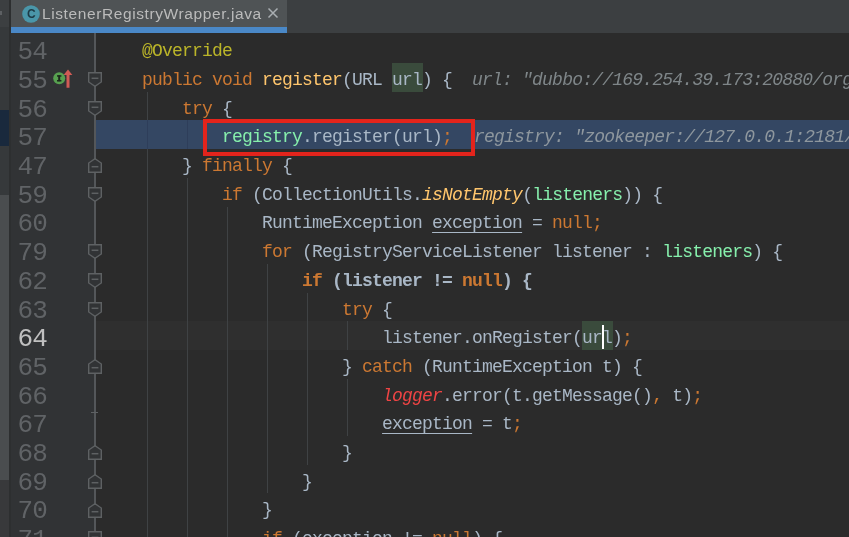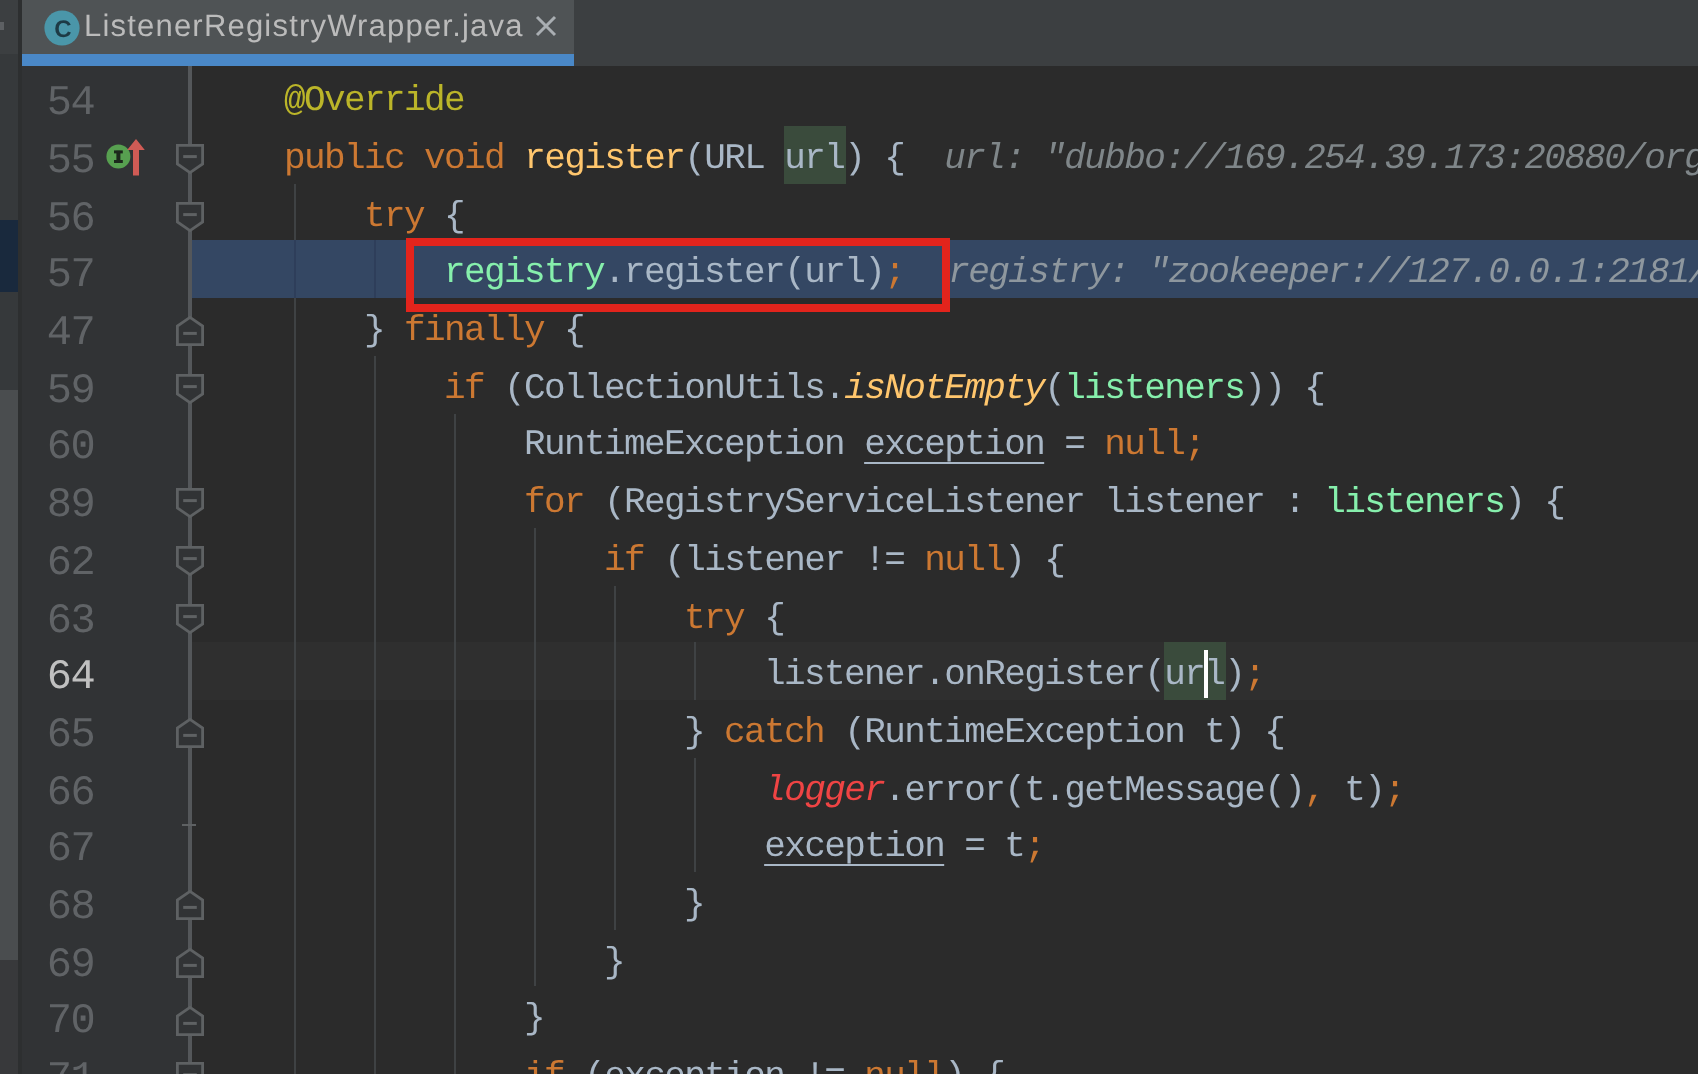--- a/index.html
+++ b/index.html
@@ -1,18 +1,18 @@
 <!DOCTYPE html>
 <html><head><meta charset="utf-8"><style>
 html,body{margin:0;padding:0;background:#2b2b2b;}
 body{width:849px;height:537px;overflow:hidden;position:relative;
  font-family:"Liberation Mono",monospace;font-size:18px;letter-spacing:-0.8px;}
 .abs{position:absolute;}
 .ln{position:absolute;left:102px;height:29px;line-height:29px;white-space:pre;color:#a9b7c6;}
-.num{position:absolute;left:11px;width:36px;height:29px;line-height:29px;text-align:right;color:#606366;font-size:21px;}
+.num{position:absolute;left:11px;width:36px;height:29px;line-height:29px;text-align:right;color:#606366;font-size:26px;}
 .k{color:#cc7832;}
 .an{color:#bbb529;}
 .m{color:#ffc66d;}
 .mi{color:#ffc66d;font-style:italic;}
 .f{color:#86efac;}
 .fi{color:#ef4444;font-style:italic;}
 .u{text-decoration:underline;text-underline-offset:4px;}
 .h{color:#7f8689;font-style:italic;}
 .guide{position:absolute;width:1px;background:#3f4244;}
 .gb{position:absolute;width:1px;background:#2e3e5a;}
@@ -55,40 +55,40 @@
 <div class="guide" style="left:346.5px;top:321.3px;height:28.7px;"></div>
 <div class="guide" style="left:346.5px;top:378.7px;height:57.4px;"></div>
 <div class="abs" style="left:94.4px;top:33px;width:1.2px;height:504px;background:#54575a;"></div>
 <div class="num" style="top:38.2px;">54</div>
 <div class="num" style="top:66.9px;">55</div>
 <div class="num" style="top:95.6px;">56</div>
 <div class="num" style="top:124.3px;">57</div>
 <div class="num" style="top:153px;">47</div>
 <div class="num" style="top:181.7px;">59</div>
 <div class="num" style="top:210.4px;">60</div>
-<div class="num" style="top:239.1px;">89</div>
+<div class="num" style="top:239.1px;">79</div>
 <div class="num" style="top:267.8px;">62</div>
 <div class="num" style="top:296.5px;">63</div>
 <div class="num" style="top:325.2px;color:#c0c0c0;">64</div>
 <div class="num" style="top:353.9px;">65</div>
 <div class="num" style="top:382.6px;">66</div>
 <div class="num" style="top:411.3px;">67</div>
 <div class="num" style="top:440px;">68</div>
 <div class="num" style="top:468.7px;">69</div>
 <div class="num" style="top:497.4px;">70</div>
 <div class="num" style="top:526.1px;">71</div>
 <div class="ln" style="top:37.2px;">    <span class="an">@Override</span></div>
 <div class="ln" style="top:65.9px;">    <span class="k">public void</span> <span class="m">register</span>(URL url) {  <span class="h">url: "dubbo://169.254.39.173:20880/org</span></div>
 <div class="ln" style="top:94.6px;">        <span class="k">try</span> {</div>
 <div class="ln" style="top:123.3px;">            <span class="f">registry</span>.register(url)<span class="k">;</span>  <span class="h" style="margin-left:2px;color:#8e979e;">registry: "zookeeper://127.0.0.1:2181/</span></div>
 <div class="ln" style="top:152.0px;text-align:center;">        } <span class="k">finally</span> {</div>
 <div class="ln" style="top:180.7px;">            <span class="k">if</span> (CollectionUtils.<span class="mi">isNotEmpty</span>(<span class="f">listeners</span>)) {</div>
 <div class="ln" style="top:209.4px;">                RuntimeException <span class="u">exception</span> = <span class="k">null;</span></div>
 <div class="ln" style="top:238.1px;">                <span class="k">for</span> (RegistryServiceListener listener : <span class="f">listeners</span>) {</div>
-<div class="ln" style="top:266.8px;">                    <span class="k">if</span> (listener != <span class="k">null</span>) {</div>
+<div class="ln" style="top:266.8px;font-weight:bold;">                    <span class="k">if</span> (listener != <span class="k">null</span>) {</div>
 <div class="ln" style="top:295.5px;">                        <span class="k">try</span> {</div>
 <div class="ln" style="top:324.2px;">                            listener.onRegister(url)<span class="k">;</span></div>
 <div class="ln" style="top:352.9px;font-family:Liberation Mono, monospace;">                        } <span class="k">catch</span> (RuntimeException t) {</div>
 <div class="ln" style="top:381.6px;">                            <span class="fi">logger</span>.error(t.getMessage()<span class="k">,</span> t)<span class="k">;</span></div>
 <div class="ln" style="top:410.3px;">                            <span class="u">exception</span> = t<span class="k">;</span></div>
 <div class="ln" style="top:439.0px;">                        }</div>
 <div class="ln" style="top:467.7px;">                    }</div>
 <div class="ln" style="top:496.4px;">                }</div>
 <div class="ln" style="top:525.1px;">                <span class="k">if</span> (<span class="u">exception</span> != <span class="k">null</span>) {</div>
 <div class="abs" style="left:602px;top:325.1px;width:2px;height:23.5px;background:#ffffff;"></div>

